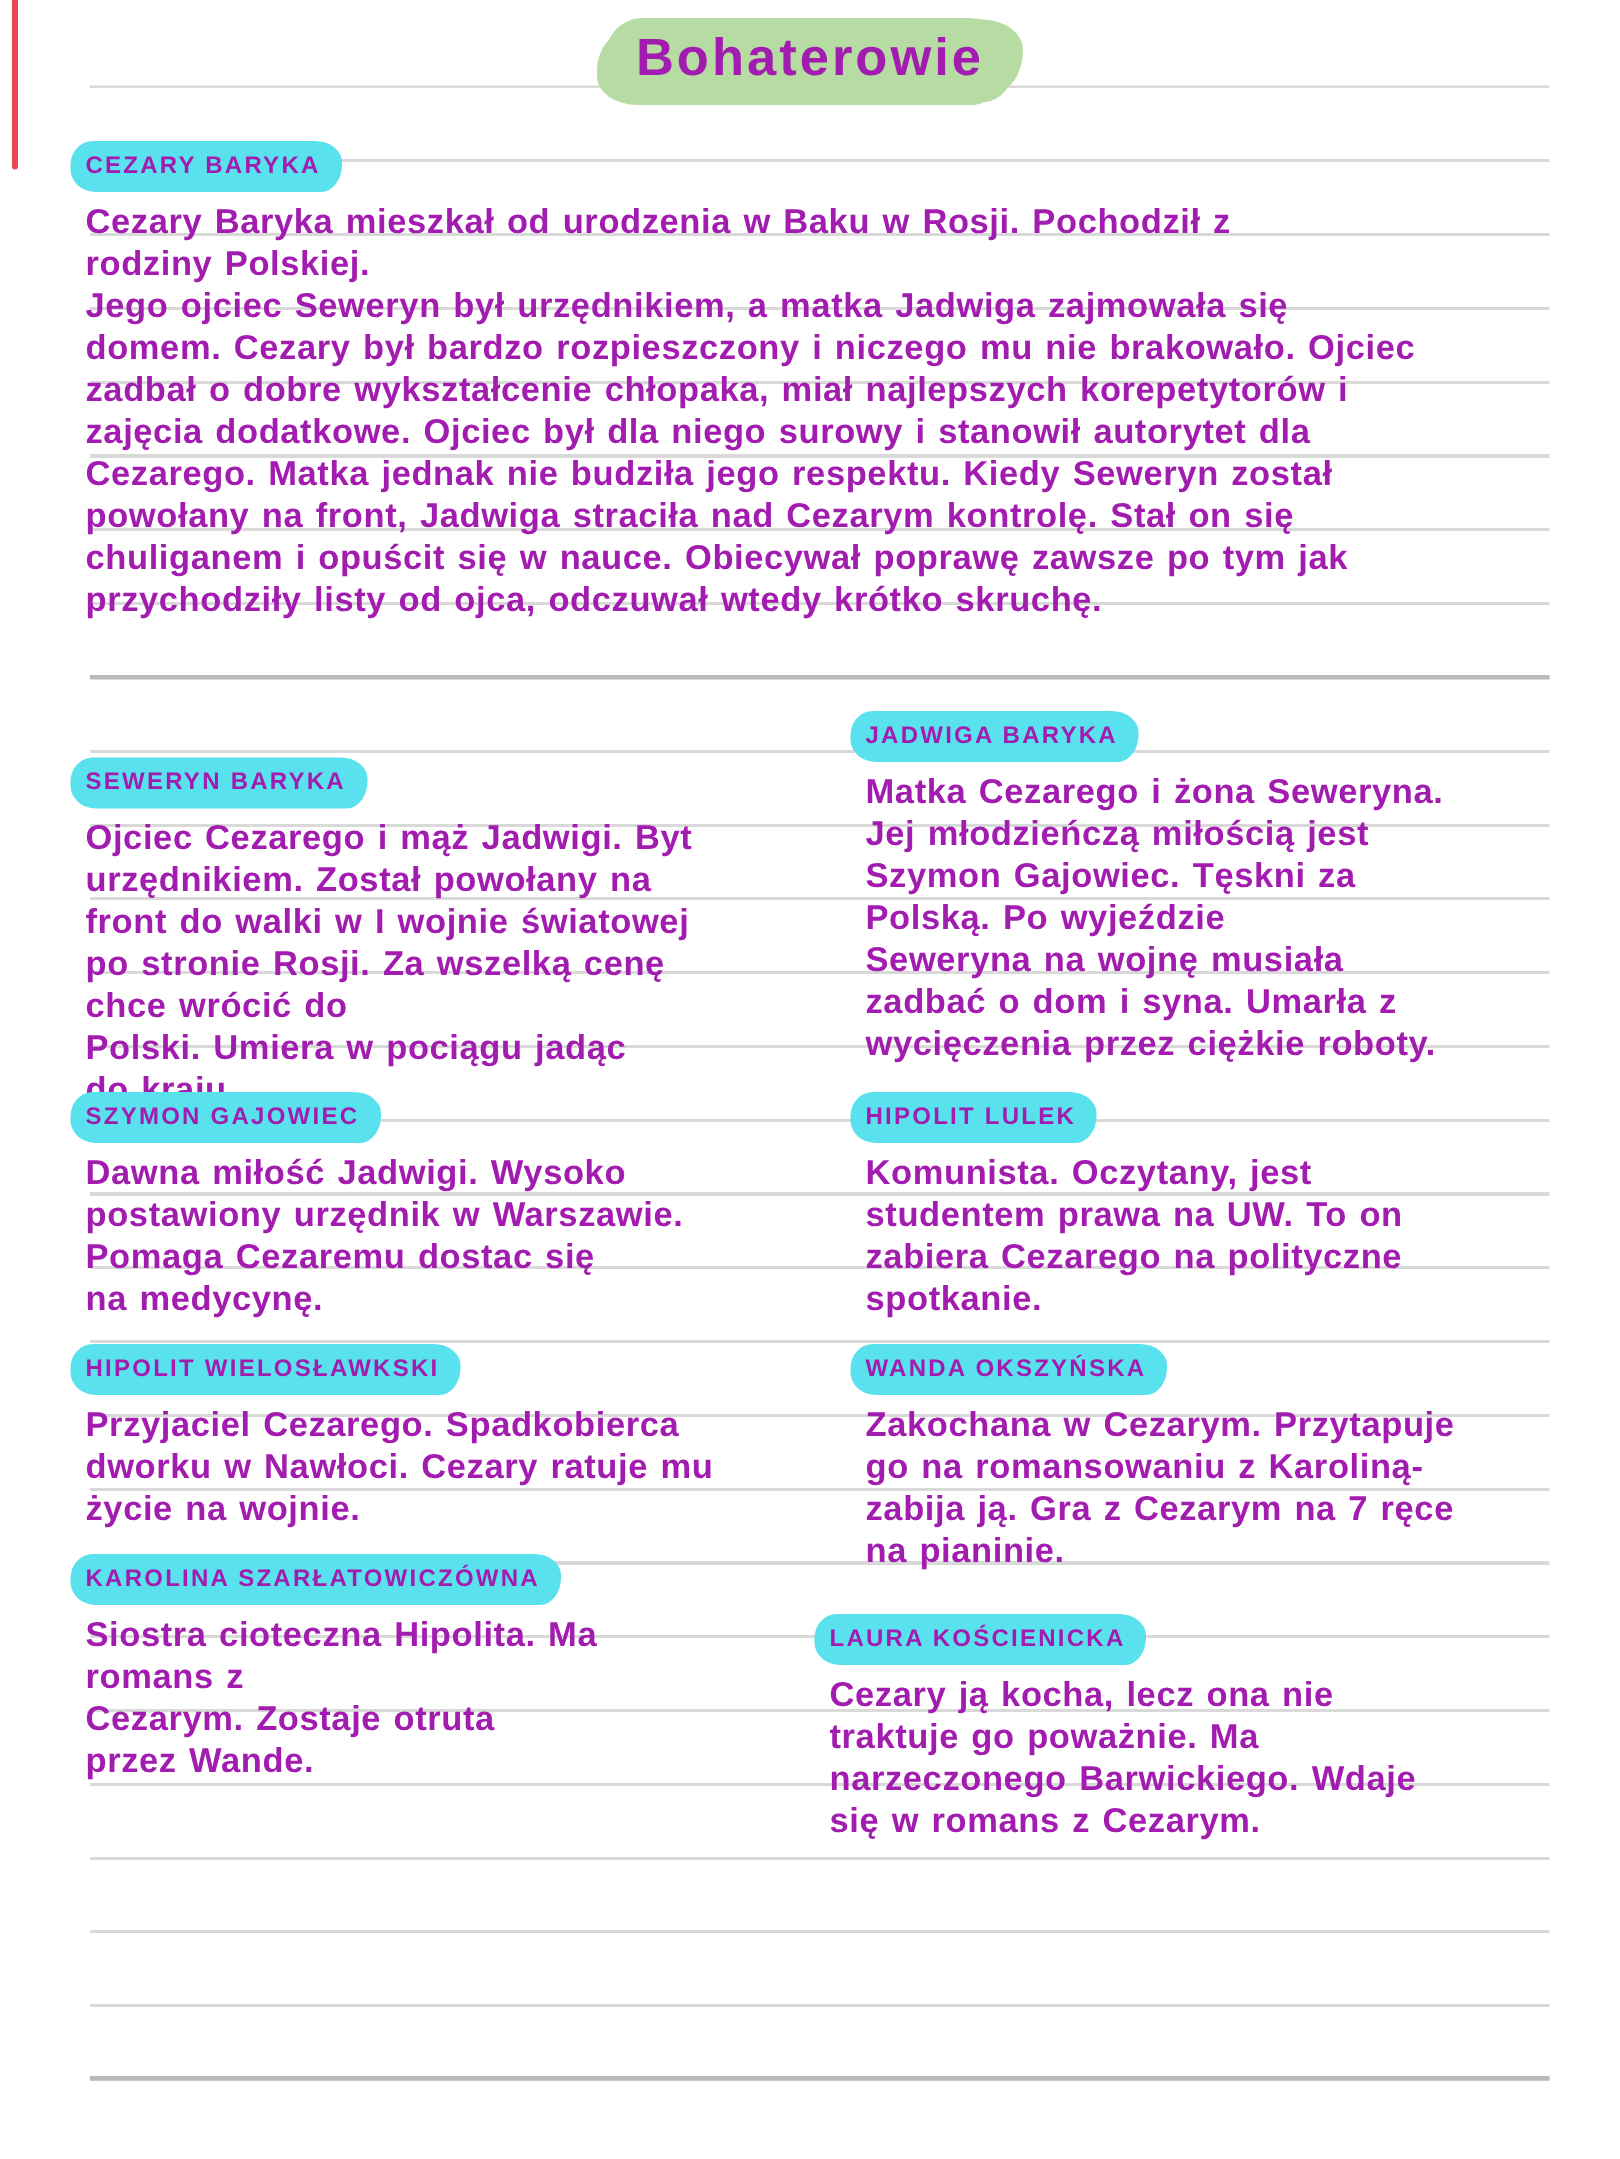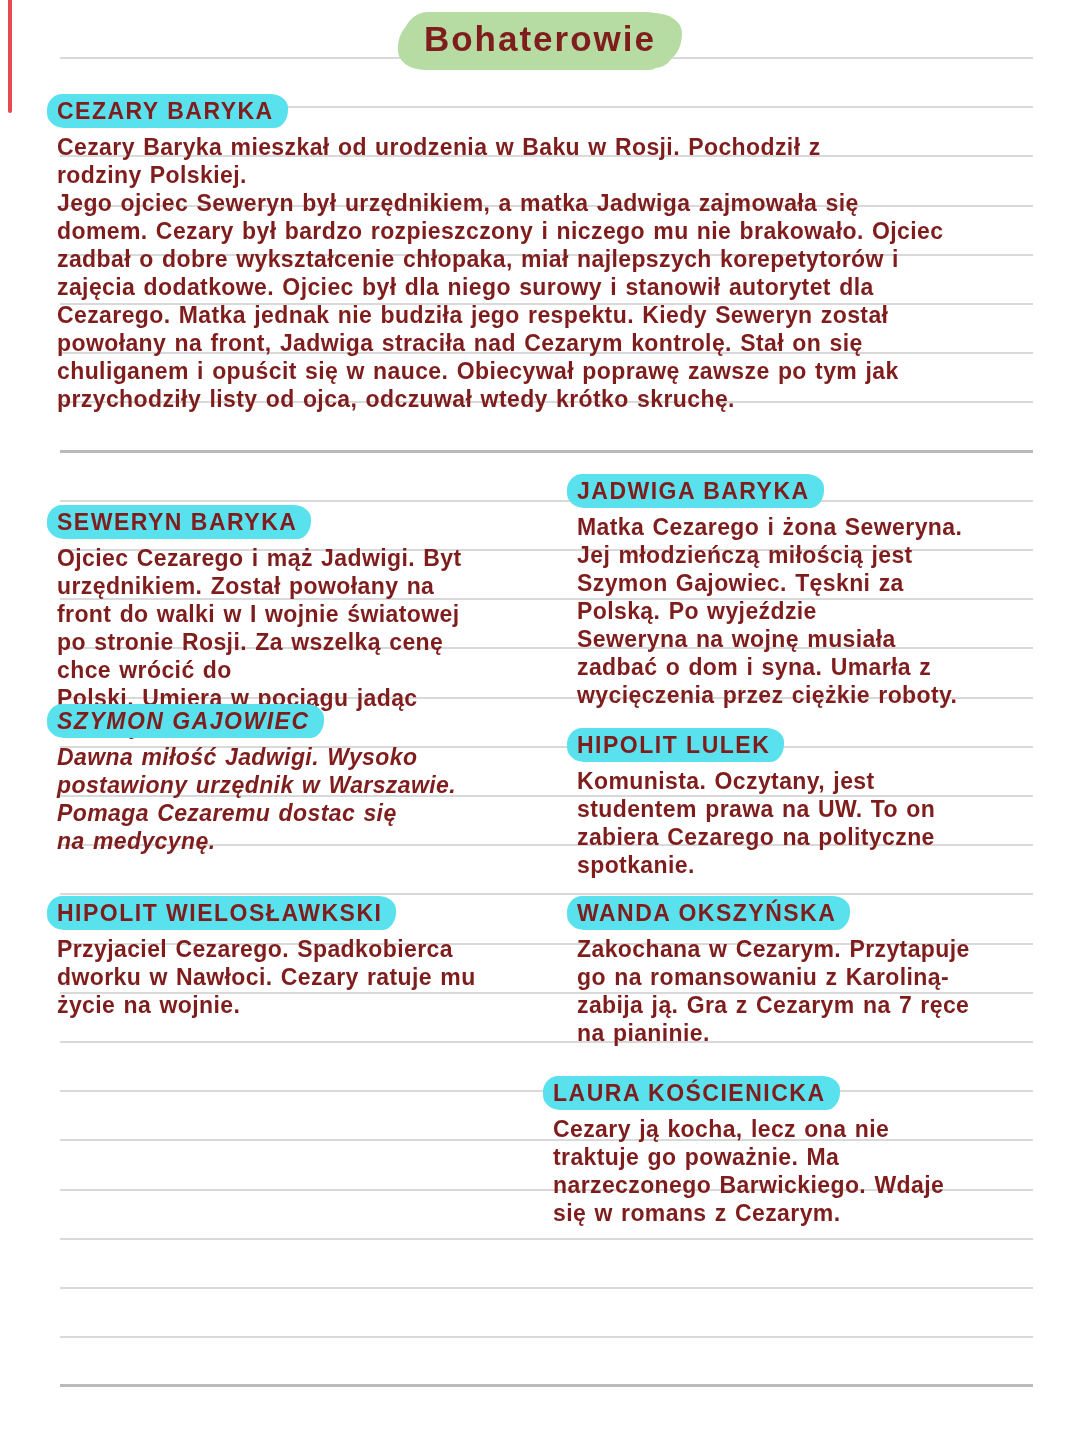--- a/index.html
+++ b/index.html
@@ -3,21 +3,21 @@
 <meta charset="utf-8">
 <style>
   html,body{margin:0;padding:0;background:#ffffff;}
   .page{
     position:relative;
     width:1080px;height:1439px;
     background:#ffffff;
     overflow:hidden;
     font-family:"Liberation Sans","DejaVu Sans",sans-serif;
     font-weight:700;
-    color:#7f1d1d;
+    color:#a21caf;
   }
   
   .ruling{
     position:absolute;
     left:60px;top:57px;width:973px;height:1332px;
     background:repeating-linear-gradient(to bottom,#d9d9d9 0 2px,transparent 2px 49.2px);
   }
   .sep{
     position:absolute;left:60px;width:973px;height:3px;background:#b9babc;
   }
@@ -42,36 +42,36 @@
     font-size:35px;letter-spacing:2px;
   }
   
   .section{position:absolute;}
   .heading{
     display:inline-block;
     background:#59e1ee;
     margin-left:-10px;
     padding:4px 14px 4px 10px;
     border-radius:15px 18px 14px 17px / 16px 14px 18px 15px;
-    font-size:23px;
+    font-size:16px;
     letter-spacing:1.5px;
     line-height:26px;
     white-space:nowrap;
   }
   .body{
     margin-top:5px;
     font-size:23px;
     line-height:28px;
     letter-spacing:0.4px;
     word-spacing:1.5px;
     white-space:pre-line;
   }
   .sec-cezary  {left:57px; top:94px;  width:985px;}
   .sec-seweryn {left:57px; top:474px; width:478px;margin-top:31px;}
-  .sec-szymon  {left:57px; top:704px; width:478px;font-style:italic;}
+  .sec-szymon  {left:57px; top:728px; width:478px;}
   .sec-hipolit {left:57px; top:896px; width:478px;}
   .sec-karolina{left:57px; top:1036px;width:478px;}
   .sec-jadwiga {left:577px;top:474px; width:462px;}
   .sec-antoni  {left:577px;top:728px; width:462px;}
   .sec-wanda   {left:577px;top:896px; width:462px;}
   .sec-laura   {left:553px;top:1076px;width:462px;}
 </style>
 </head>
 <body>
 
@@ -119,20 +119,27 @@
 na medycynę.</div>
   </div>
 
   <div class="section sec-hipolit">
     <div><span class="heading">HIPOLIT WIELOSŁAWKSKI</span></div>
     <div class="body">Przyjaciel Cezarego. Spadkobierca
 dworku w Nawłoci. Cezary ratuje mu
 życie na wojnie.</div>
   </div>
 
+  <div class="section sec-karolina">
+    <div><span class="heading">KAROLINA SZARŁATOWICZÓWNA</span></div>
+    <div class="body">Siostra cioteczna Hipolita. Ma
+romans z
+Cezarym. Zostaje otruta
+przez Wande.</div>
+  </div>
 
   <div class="section sec-jadwiga">
     <div><span class="heading">JADWIGA BARYKA</span></div>
     <div class="body">Matka Cezarego i żona Seweryna.
 Jej młodzieńczą miłością jest
 Szymon Gajowiec. Tęskni za
 Polską. Po wyjeździe
 Seweryna na wojnę musiała
 zadbać o dom i syna. Umarła z
 wycięczenia przez ciężkie roboty.</div>

